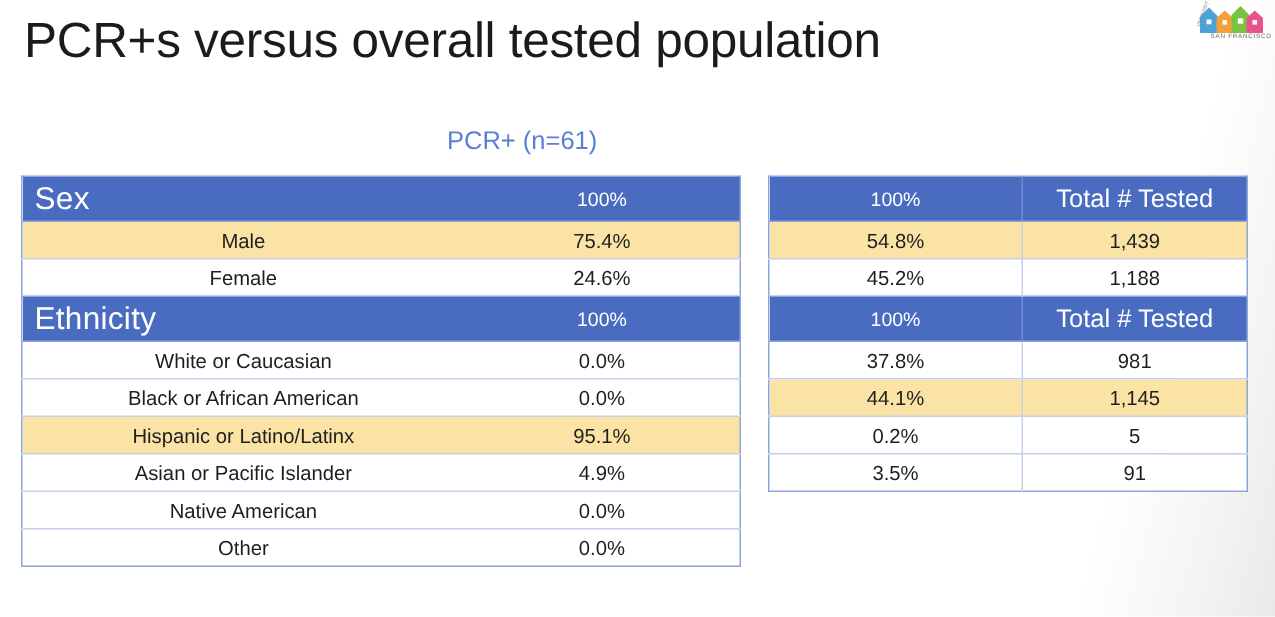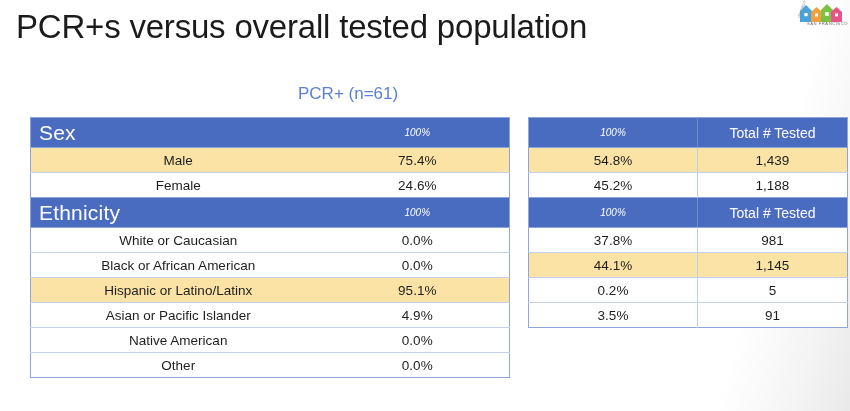--- a/index.html
+++ b/index.html
@@ -69,21 +69,20 @@
   }
 
   
   .tbl {
     position: absolute;
     border-collapse: collapse;
     table-layout: fixed;
     font-size: 13.5px;
     color: #1e1e1e;
     border: 1px solid #8ea5d9;
-    margin-left: 16px;
   }
   .tbl.left  { left: 14px;  top: 117px; width: 479px; }
   .tbl.right { left: 512px; top: 117px; width: 319px; }
 
   .tbl td {
     height: 24px;
     padding: 0 8px;
     border: none;
     background: #ffffff;
     vertical-align: middle;
@@ -102,27 +101,26 @@
     border-top: 1px solid #8ea5d9;
   }
   .tbl tr.section.first td { border-top: none; }
 
   .sect-name {
     font-size: 21px;
     font-weight: 400;
     letter-spacing: 0.2px;
   }
   .sect-pct {
-    font-size: 10px;
-    font-style: italic;
+    font-size: 13px;
     text-align: center;
     color: #e8edf8;
   }
   .sect-total {
-    font-size: 14px;
+    font-size: 17px;
     text-align: center;
     color: #f0f3fa;
   }
 
   .c-label { text-align: center; }
   .c-val   { text-align: center; }
 
   
   .tbl tr.hl td { background: #fae3a4; }
 

